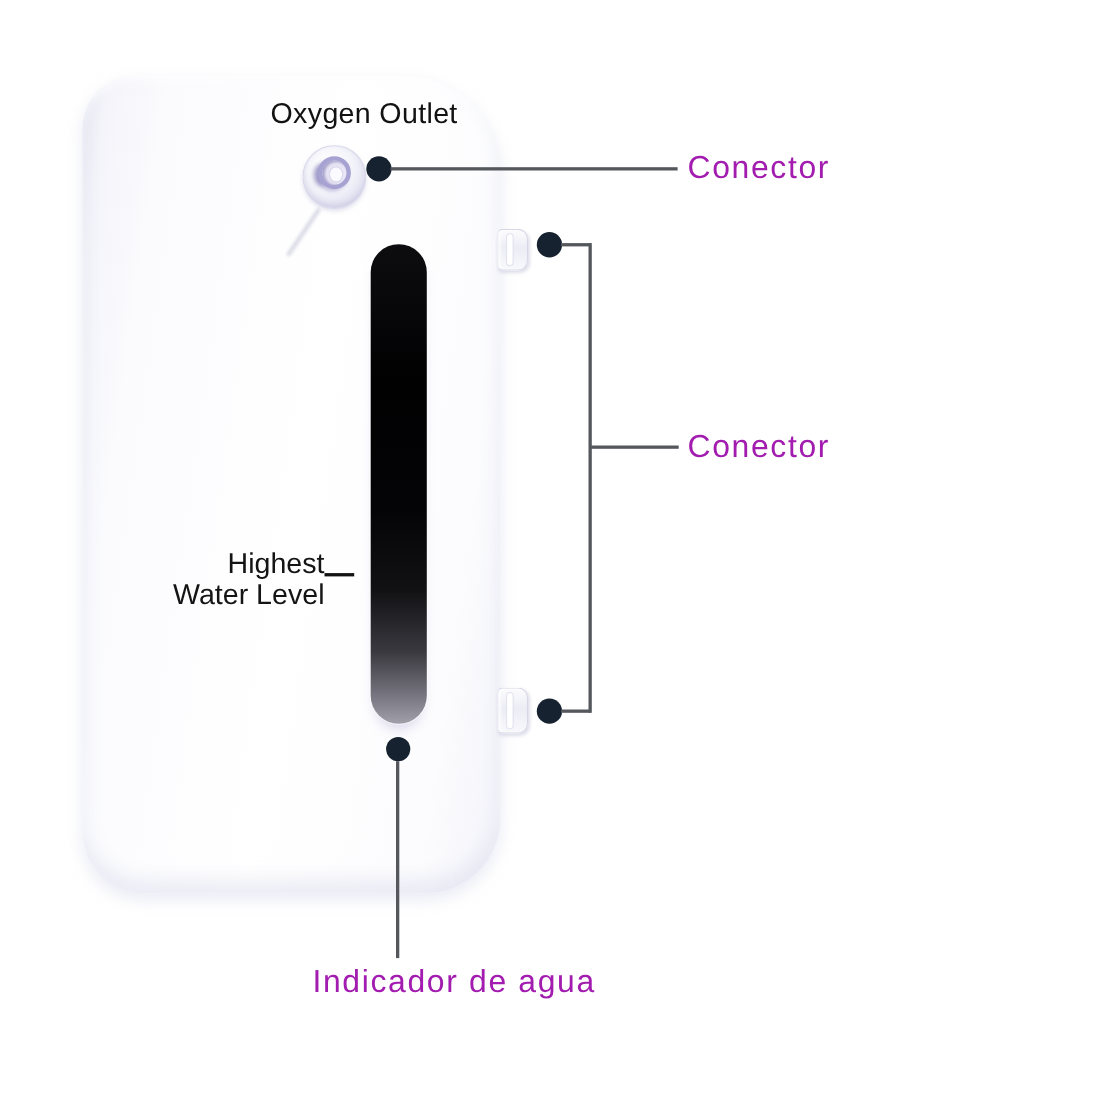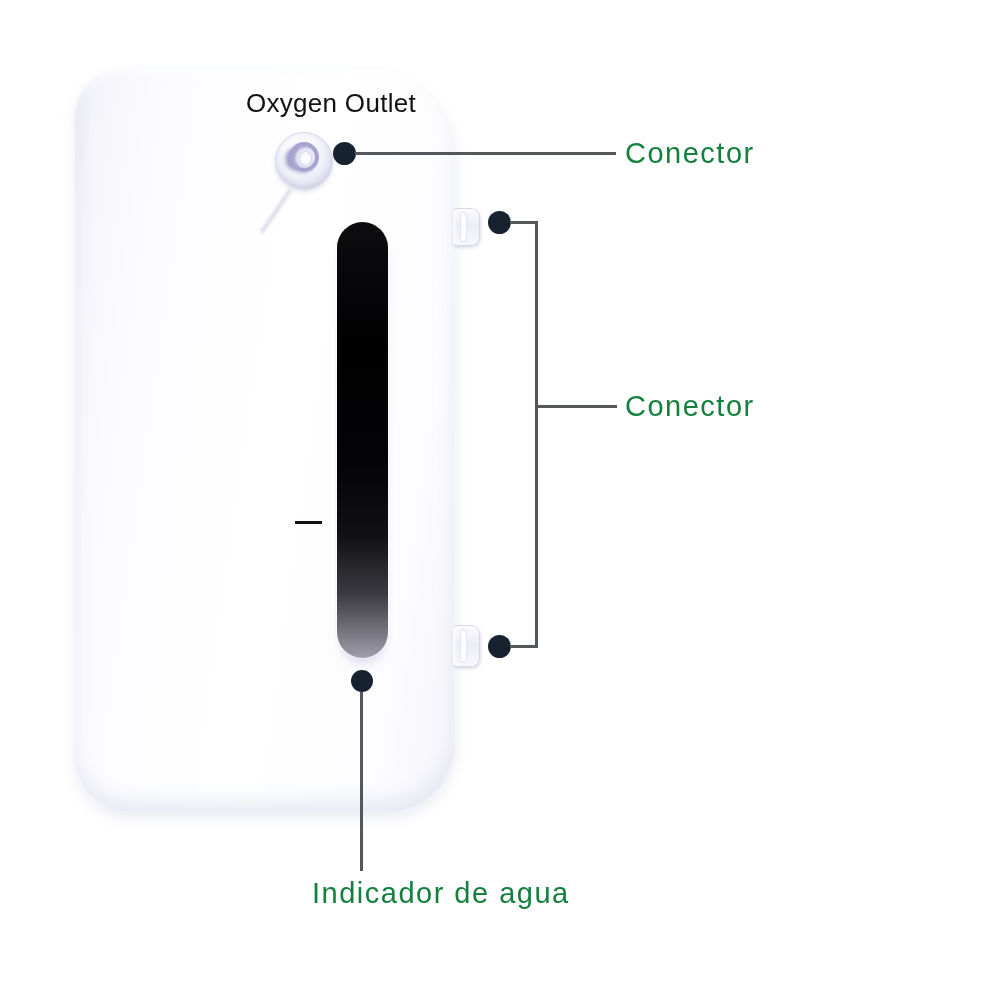--- a/index.html
+++ b/index.html
@@ -73,40 +73,44 @@
   .tab-top{left:452px;top:208px;height:38px;}
   .tab-bottom{left:452px;top:625px;height:42px;}
   
   .dot{
     position:absolute;width:23px;height:23px;border-radius:50%;background:#172230;
   }
   .dot-small{width:22px;height:22px;}
   .lead{position:absolute;background:#54585d;}
   .callout-label{
     position:absolute;font-size:29px;line-height:30px;letter-spacing:1.5px;
-    color:#15803d;white-space:nowrap;
+    color:#a21caf;white-space:nowrap;
   }
 </style>
 </head>
 <body>
 
 <div class="stage">
 
   <div class="device">
     <div class="device-print-title">Oxygen Outlet</div>
 
     <div class="nozzle">
       <div class="nozzle-crescent"></div>
       <div class="nozzle-ring"></div>
       <div class="nozzle-hole"></div>
     </div>
     <div class="tube-shadow"></div>
 
     <div class="slot"></div>
 
+    <div class="wl-text">
+      <div>Highest</div>
+      <div>Water Level</div>
+    </div>
     <div class="wl-dash"></div>
   </div>
 
   <div class="tab tab-top">
     <div class="tab-stripe"></div>
   </div>
   <div class="tab tab-bottom">
     <div class="tab-stripe"></div>
   </div>
 
@@ -117,15 +121,15 @@
   <div class="dot" style="left:488px;top:211px;"></div>
   <div class="dot" style="left:488px;top:635px;"></div>
   <div class="lead" style="left:510px;top:221px;width:27px;height:2.5px;"></div>
   <div class="lead" style="left:535px;top:221px;width:2.5px;height:427px;"></div>
   <div class="lead" style="left:510px;top:645px;width:27px;height:2.5px;"></div>
   <div class="lead" style="left:537px;top:405px;width:80px;height:2.5px;"></div>
   <div class="callout-label" style="left:625px;top:391px;">Conector</div>
 
   <div class="dot dot-small" style="left:351px;top:670px;"></div>
   <div class="lead" style="left:360px;top:692px;width:2.5px;height:179px;"></div>
-  <div class="callout-label" style="left:312px;top:878px;">Indicador de agua</div>
+  <div class="callout-label" style="left:284px;top:878px;">Indicador de agua</div>
 
 </div>
 
 </body></html>

